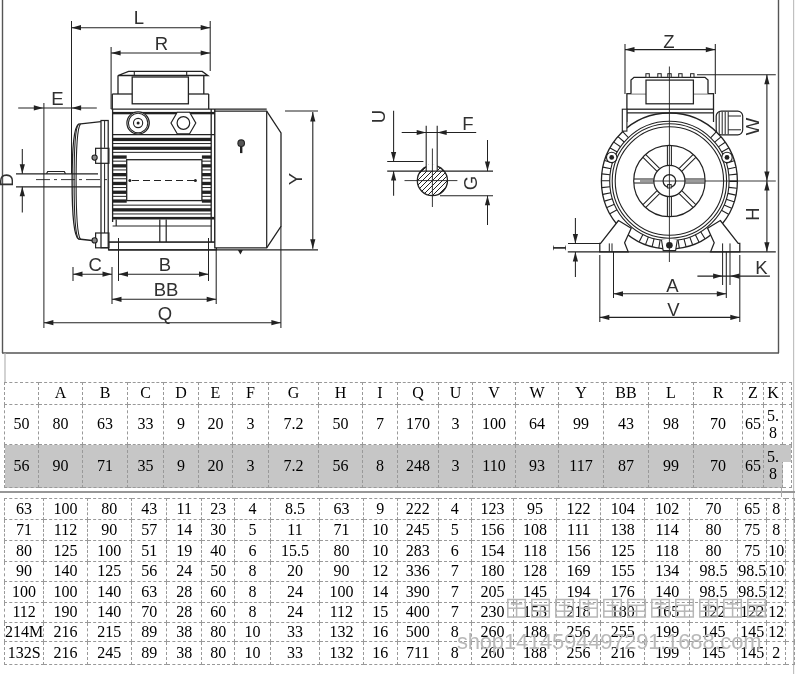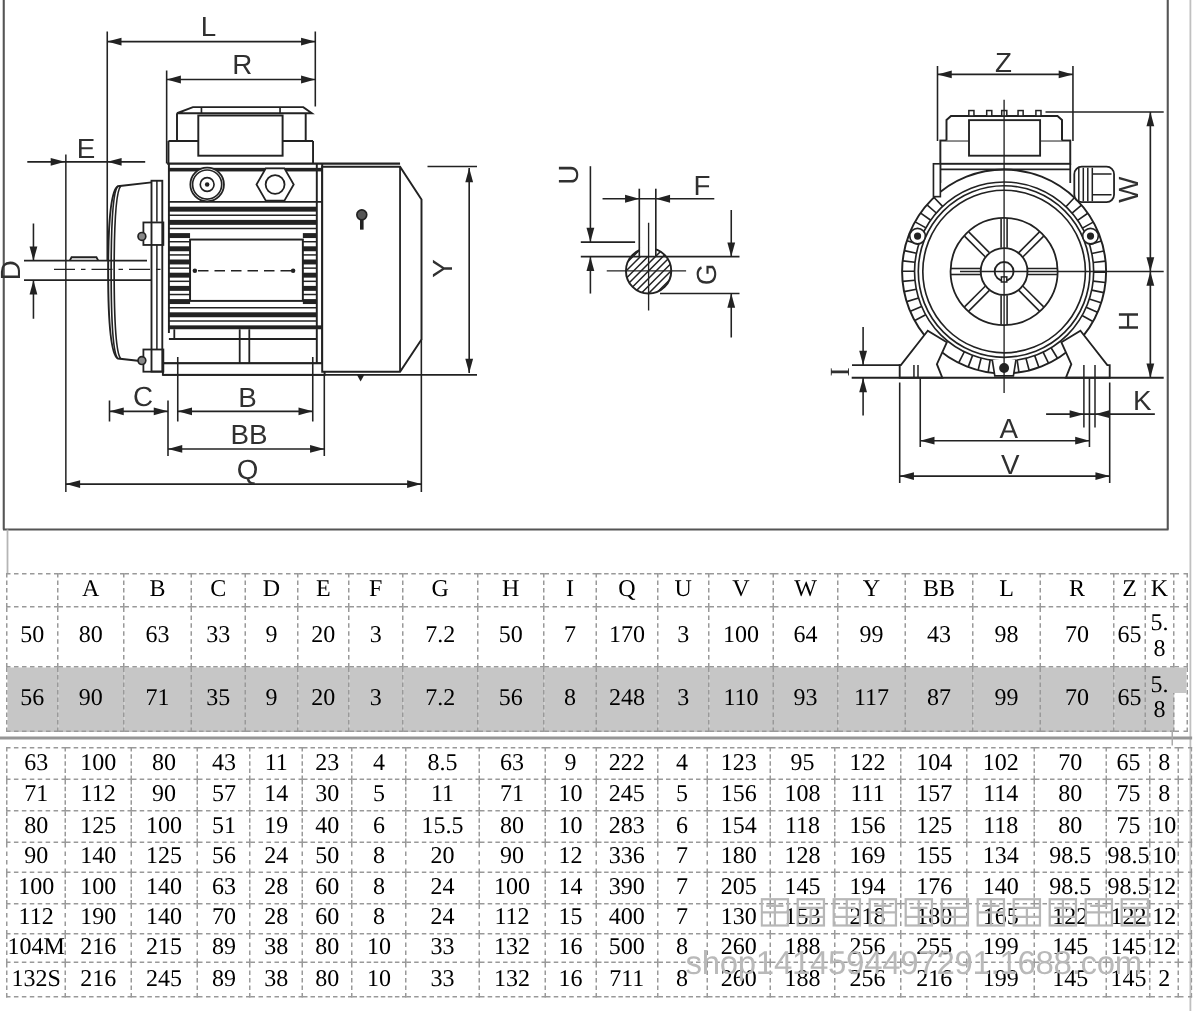--- a/index.html
+++ b/index.html
@@ -437,21 +437,21 @@
           <td>30</td>
           <td>5</td>
           <td>11</td>
           <td>71</td>
           <td>10</td>
           <td>245</td>
           <td>5</td>
           <td>156</td>
           <td>108</td>
           <td>111</td>
-          <td>157</td>
+          <td>138</td>
           <td>114</td>
           <td>80</td>
           <td>75</td>
           <td>8</td>
           <td></td>
         </tr>
         <tr style="height:21px">
           <td>80</td>
           <td>125</td>
           <td>100</td>
@@ -526,32 +526,32 @@
           <td>140</td>
           <td>70</td>
           <td>28</td>
           <td>60</td>
           <td>8</td>
           <td>24</td>
           <td>112</td>
           <td>15</td>
           <td>400</td>
           <td>7</td>
-          <td>130</td>
+          <td>230</td>
           <td>153</td>
           <td>218</td>
           <td>180</td>
           <td>165</td>
           <td>122</td>
           <td>122</td>
           <td>12</td>
           <td></td>
         </tr>
         <tr style="height:19px">
-          <td>104M</td>
+          <td>214M</td>
           <td>216</td>
           <td>215</td>
           <td>89</td>
           <td>38</td>
           <td>80</td>
           <td>10</td>
           <td>33</td>
           <td>132</td>
           <td>16</td>
           <td>500</td>

